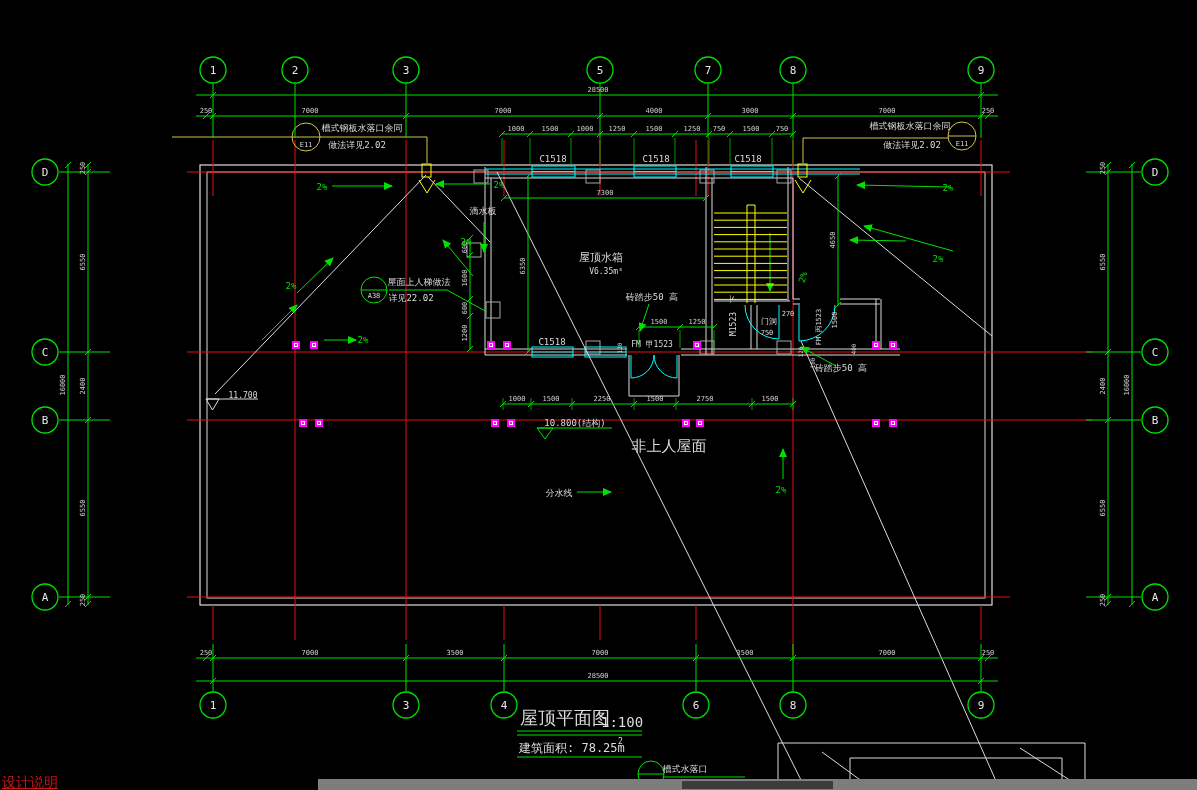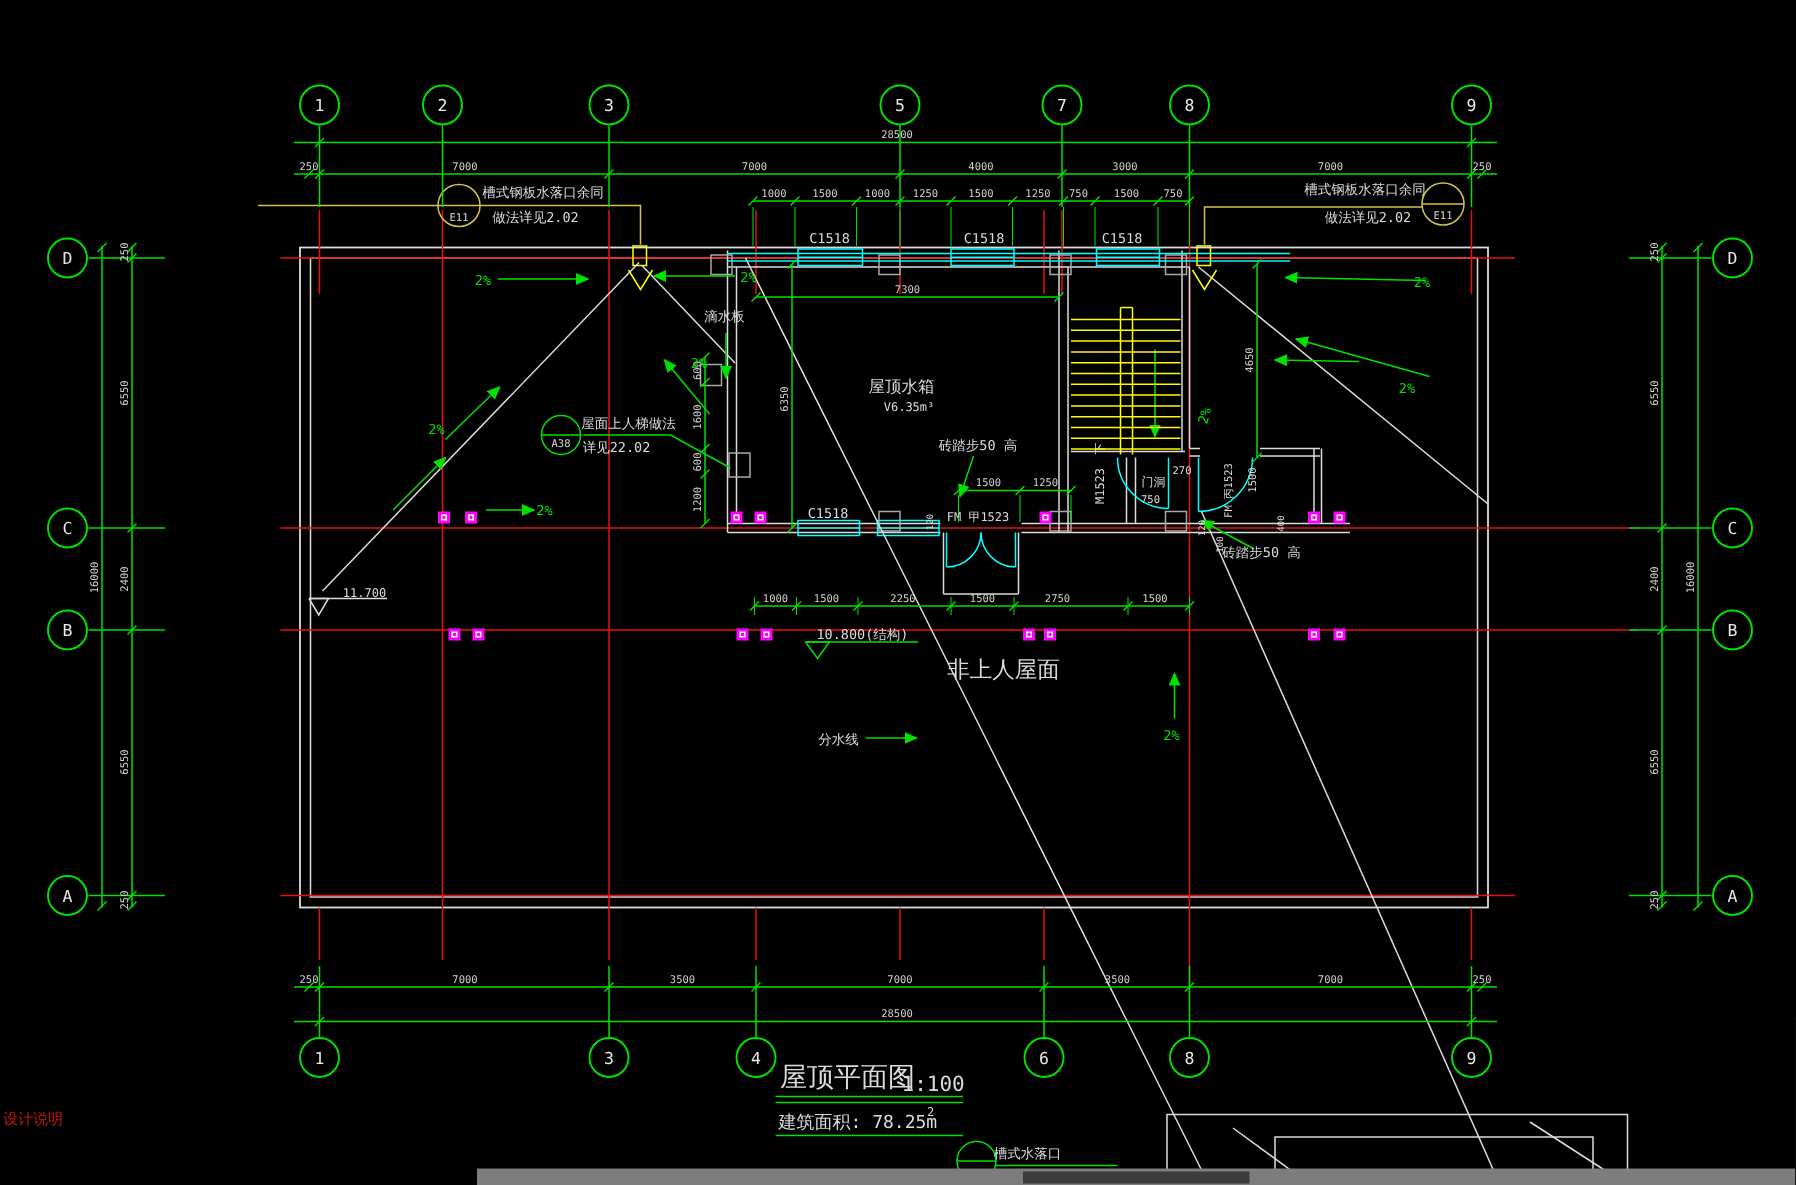--- a/index.html
+++ b/index.html
@@ -2,21 +2,21 @@
 <html><head>
 <meta charset="utf-8">
 <style>
   html,body{margin:0;padding:0;background:#111;}
   #stage{position:relative;width:1197px;height:790px;background:#000;overflow:hidden;
          font-family:"DejaVu Sans Mono", monospace;}
   #cad{position:absolute;left:0;top:0;}
   svg text{font-family:"DejaVu Sans Mono", monospace;}
   #taskbar{position:absolute;left:318px;top:779px;width:879px;height:11px;background:#7d7d7d;}
   #taskbar .seg{position:absolute;left:364px;top:2px;width:151px;height:8px;background:#3c3c3c;}
-  #corner-red{position:absolute;left:2px;top:741px;color:#c61414;font-size:10px;line-height:12px;}
+  #corner-red{position:absolute;left:2px;top:776px;color:#c61414;font-size:14px;line-height:12px;text-decoration:underline;}
 </style>
 </head>
 <body>
 
 <div id="stage">
 <svg id="cad" width="1197" height="790" viewBox="0 0 1197 790">
   <defs>
     <marker id="ah" markerWidth="10" markerHeight="8" refX="8" refY="4" orient="auto">
       <path d="M0,0 L9,4 L0,8 z" fill="#00e100"></path>
     </marker>

